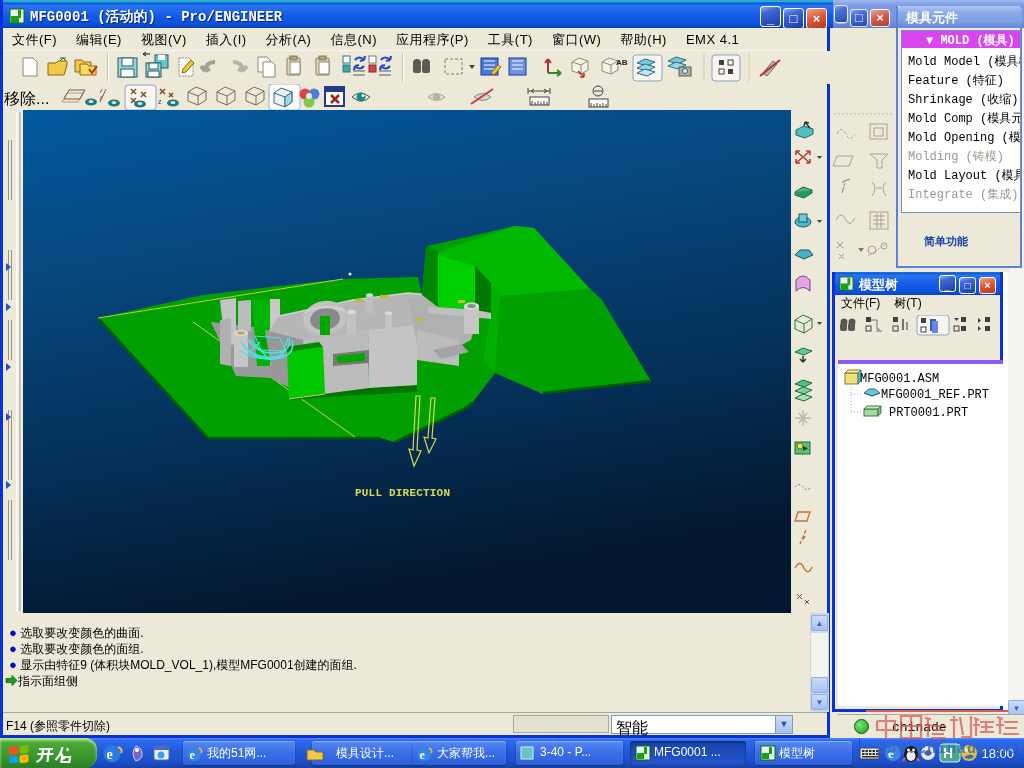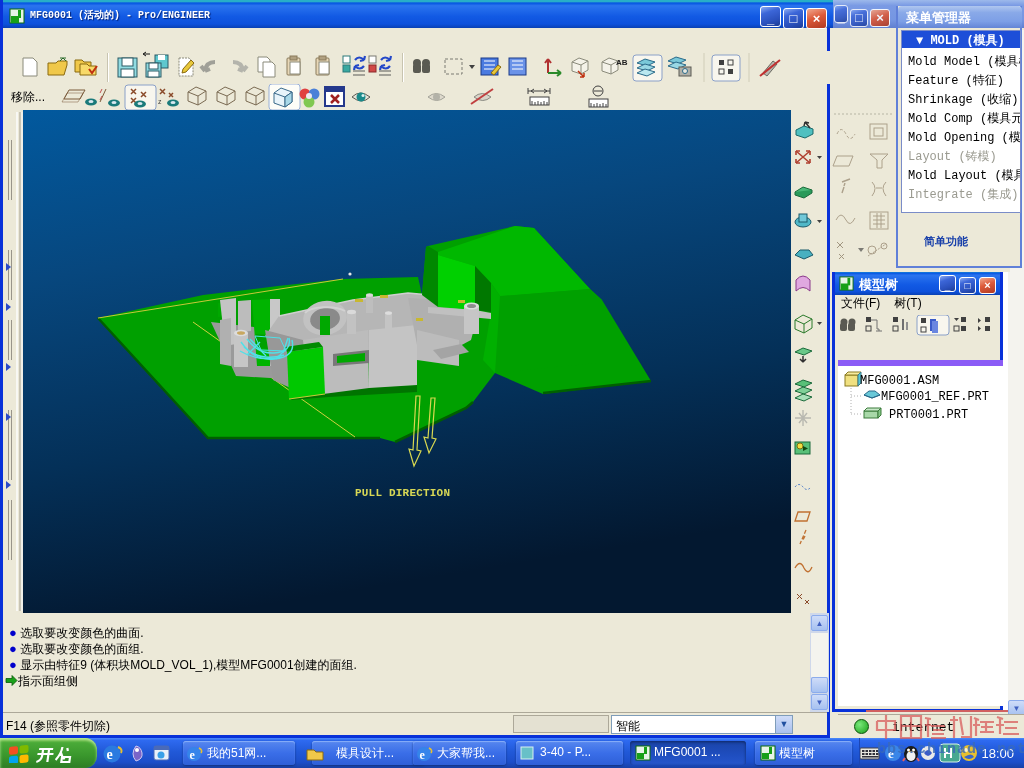--- a/index.html
+++ b/index.html
@@ -13,50 +13,50 @@
 .btn-max{background:linear-gradient(160deg,#8cacf2 0%,#3c66d8 30%,#2a50bc 70%,#1c3c94 100%)}
 .btn-close{background:linear-gradient(160deg,#f0a88e 0%,#dd5a3a 45%,#b03a22 100%)}
 .bi{color:#fff;font-weight:bold;font-size:13px;line-height:19px;text-align:center;display:block}
 #bgwhite{left:70px;top:30px;width:126px;height:682px;background:#fff}
 #bgscroll{left:178px;top:30px;width:18px;height:682px;background:#f4f3ee}
 #internetbar{left:8px;top:714px;width:188px;height:26px;background:#ece9d8;border-top:1px solid #aca899}
 
 #frontwin{left:0;top:0;width:830px;height:738px;background:#ece9d8;z-index:10;border-left:3px solid #0831d9;border-right:3px solid #0831d9;border-bottom:3px solid #0831d9}
 #titlebar{left:0;top:0;width:830px;height:28px;border-top:2px solid #28aec8;background:linear-gradient(180deg,#1881d4 0%,#0a5ae4 6%,#2b74ef 14%,#125ae4 55%,#0d51dc 85%,#0941b4 100%)}
 #title-ic{left:6px;top:6px;width:16px;height:16px}
-#title-tx{left:27px;top:6px;color:#fff;font-family:"Liberation Mono",monospace;font-weight:bold;font-size:10px;letter-spacing:0px;text-shadow:1px 1px 1px #00227a}
+#title-tx{left:27px;top:6px;color:#fff;font-family:"Liberation Mono",monospace;font-weight:bold;font-size:14px;letter-spacing:0px;text-shadow:1px 1px 1px #00227a}
 #wbtns{right:6px;top:4px}
 #menubar{left:0;top:28px;width:824px;height:23px;background:#ece9d8;font-size:13px;color:#000;border-bottom:1px solid #f6f5f0}
 .mi{display:inline-block;margin:3px 10px 0 9px;letter-spacing:0.5px}
 #toolbar1{left:0;top:51px;width:976px;height:33px;background:#ece9d8}
 #toolbar2{left:0;top:84px;width:824px;height:26px;background:#ece9d8}
 
 #leftstrip{left:0;top:110px;width:20px;height:503px;background:#ece9d8}
 #viewport{left:20px;top:110px;width:768px;height:503px}
 #righttools{left:788px;top:110px;width:36px;height:503px;background:#ece9d8}
 
 #msgarea{left:0;top:613px;width:805px;height:99px;background:#ece9d8;font-size:12px;color:#000}
 .msgline{position:absolute;left:6px;white-space:nowrap}
 .bullet{color:#0000cc;font-size:13px}
 #msgscroll{left:807px;top:613px;width:19px;height:99px;background:#cfd8ea}
 #statusbar{left:0;top:712px;width:824px;height:23px;background:#ece9d8;border-top:1px solid #aca899;font-size:12px}
 
 #menumgr{left:896px;top:6px;width:126px;height:262px;background:#ece9d8;z-index:20;border:2px solid #6080d8;border-top:0}
 #mmtitle{left:0;top:0;width:124px;height:22px;background:linear-gradient(180deg,#b0c7ef 0%,#89a9e8 30%,#7d9fe6 70%,#6485d6 100%);border-radius:4px 4px 0 0;color:#fff;font-weight:bold;font-size:13px;padding:3px 0 0 8px}
 #mmlist{left:3px;top:24px;width:120px;height:183px;background:#fff;border:1px solid #7a8cc8}
-#mmhead{left:0;top:0;width:118px;height:17px;background:#1d4ed8;color:#fff;font-family:"Liberation Mono",monospace;font-weight:bold;font-size:12px;padding:1px 0 0 14px;white-space:nowrap;overflow:hidden}
+#mmhead{left:0;top:0;width:118px;height:17px;background:#d946ef;color:#fff;font-family:"Liberation Mono",monospace;font-weight:bold;font-size:12px;padding:1px 0 0 24px;white-space:nowrap;overflow:hidden}
 .mmitem{position:absolute;left:6px;font-family:"Liberation Mono",monospace;font-size:12px;color:#000;white-space:nowrap;width:112px;overflow:hidden}
 .mmgray{color:#9a9a90}
 #mmfunc{left:26px;top:228px;color:#1a41aa;font-size:11px;font-weight:bold}
 
 #mtree{left:832px;top:272px;width:171px;height:440px;background:#ece9d8;z-index:30;border-left:3px solid #0831d9;border-right:3px solid #0831d9;border-bottom:3px solid #0831d9}
 #mttitle{left:0;top:0;width:165px;height:23px;background:linear-gradient(180deg,#1881d4 0%,#0a5ae4 6%,#2b74ef 14%,#125ae4 55%,#0d51dc 85%,#0941b4 100%);color:#fff;font-weight:bold;font-size:13px}
 #mtmenu{left:0;top:23px;width:165px;height:20px;font-size:12px}
 #mttools{left:0;top:43px;width:165px;height:30px}
-#mtwhite{left:3px;top:88px;width:165px;height:346px;background:#fff;border-top:6px solid #8b5cf6}
+#mtwhite{left:3px;top:88px;width:165px;height:346px;background:#fff;border-top:4px solid #8b5cf6}
 .ti{position:absolute;font-family:"Liberation Mono",monospace;font-size:12px;white-space:nowrap}
 
 #taskbar{left:0;top:738px;width:1024px;height:30px;background:linear-gradient(180deg,#4b8af9 0%,#2e6af0 8%,#2159d8 45%,#1c4eca 80%,#1941a5 100%);z-index:40}
 #startbtn{left:0;top:0;width:97px;height:30px;background:linear-gradient(180deg,#7ec34c 0%,#4aaa38 15%,#39962c 60%,#2d7d24 100%);border-radius:0 12px 12px 0;box-shadow:inset 0 2px 3px #b8e898}
 .taskbtn{position:absolute;top:3px;height:24px;background:linear-gradient(180deg,#5787ef 0%,#3a6ee8 50%,#2e5fd8 100%);border-radius:3px;box-shadow:inset 0 1px 1px #8ab0f8,0 1px 2px #12337e;color:#fff;font-size:12px;padding:4px 4px 0 24px;white-space:nowrap;overflow:hidden}
 .taskdown{background:linear-gradient(180deg,#1a44a8 0%,#1f4ec0 60%,#2656cc 100%);box-shadow:inset 0 1px 3px #0e2660}
 #tray{right:0;top:0;width:165px;height:30px;background:linear-gradient(180deg,#4b8af9 0%,#2e6af0 8%,#2159d8 45%,#1c4eca 80%,#1941a5 100%);border-left:1px solid #1c46b4}
 #clock{right:10px;top:8px;color:#fff;font-size:13px}
 
 #wm{z-index:50}
@@ -94,36 +94,39 @@
       <path d="M5,130 l6,6 m0,-6 l-6,6 M7,142 l5,5 m0,-5 l-5,5" stroke="#7a6a52"></path>
       <circle cx="40" cy="138" r="4"></circle>
         <circle cx="52" cy="134" r="3"></circle>
         <path d="M36,144 l18,-12" stroke-dasharray="2,1"></path>
     </g>
     <path d="M26,136 l6,0 l-3,4 z" fill="#404040"></path>
   </svg>
   <div class="abs" style="left:40px;top:255px;width:140px;height:17px;background:#ece9d8"></div>
   <div class="abs" id="internetbar">
     <div class="abs" style="left:16px;top:4px;width:15px;height:15px;border-radius:50%;background:radial-gradient(circle at 35% 35%,#7ae87a,#18a018);border:1px solid #0a520a"></div>
-    <div class="abs" style="left:54px;top:5px;font-family:'Liberation Mono',monospace;font-size:13px">internet</div>
+    <div class="abs" style="left:54px;top:5px;font-family:'Liberation Mono',monospace;font-size:13px">chinade</div>
   </div>
 </div>
 
 <div class="abs" id="frontwin">
   <div class="abs" id="titlebar">
     <svg class="abs" id="title-ic" viewBox="0 0 16 16">
         <rect x="1" y="1" width="14" height="14" fill="#e8f4e8" stroke="#0a6a0a"></rect>
         <rect x="2" y="8" width="8" height="7" fill="#18a018"></rect>
         <rect x="9" y="2" width="3" height="8" fill="#18a018"></rect>
       </svg>
     <div class="abs" id="title-tx">MFG0001 (活动的) - Pro/ENGINEER</div>
     <div class="abs" id="wbtns">
       <span class="xpbtn btn-min"><span class="bi" style="line-height:24px">_</span></span><span class="xpbtn btn-max" style="margin-left:2px"><span class="bi">□</span></span><span class="xpbtn btn-close" style="margin-left:2px"><span class="bi">×</span></span>
     </div>
   </div>
+  <div class="abs" id="menubar">
+    <span class="mi">文件(F)</span><span class="mi">编辑(E)</span><span class="mi">视图(V)</span><span class="mi">插入(I)</span><span class="mi">分析(A)</span><span class="mi">信息(N)</span><span class="mi">应用程序(P)</span><span class="mi">工具(T)</span><span class="mi">窗口(W)</span><span class="mi">帮助(H)</span><span class="mi">EMX 4.1</span>
+  </div>
   <div class="abs" id="toolbar1"><svg width="824" height="33">
     <rect x="104" y="2" width="1" height="29" fill="#c8c4b0"></rect>
         <rect x="105" y="2" width="1" height="29" fill="#fff"></rect>
     <rect x="399" y="2" width="1" height="29" fill="#c8c4b0"></rect>
         <rect x="400" y="2" width="1" height="29" fill="#fff"></rect>
     <g stroke="#8a8a7a" fill="#fff" stroke-width="1">
       <path d="M20,7 h10 l4,4 v14 h-14 z"></path>
       <path d="M176,7 h10 l4,4 v14 h-14 z" stroke-dasharray="2,1"></path>
       <path d="M255,6 h9 l3,3 v12 h-12 z"></path>
           <path d="M260,11 h9 l3,3 v12 h-12 z"></path>
@@ -210,21 +213,21 @@
       <rect x="716" y="18" width="5" height="5" fill="none" stroke="#404040"></rect>
           <rect x="725" y="18" width="5" height="5"></rect>
     </g>
     <rect x="745" y="2" width="2" height="29" fill="#dedbc8"></rect>
     <g>
       <path d="M760,22 l10,-12 l4,3 l-10,12 z" fill="#b8b8b0" stroke="#6a6a62"></path>
       <path d="M757,25 l20,-16" stroke="#c03030" stroke-width="2"></path>
     </g>
   </svg></div>
   <div class="abs" id="toolbar2">
-    <div class="abs" style="left:8px;top:5px;font-size:12px">移除...</div>
+    <div class="abs" style="left:1px;top:5px;font-size:16px">移除...</div>
     <svg class="abs" style="left:0;top:0" width="824" height="26">
     <g stroke="#7a5a3a" fill="none">
       <path d="M66,6 l16,0 l-5,9 l-16,0 z"></path>
           <path d="M64,9 l16,0 l-5,9 l-16,0 z" opacity="0.5"></path>
     </g>
     <path d="M103,5 l-6,13" stroke="#7a5a3a"></path>
         <path d="M99,5 l-2,4 m2,3 l-2,4" stroke="#c05050"></path>
     <rect x="122" y="1" width="31" height="25" rx="3" fill="#f8f6ee" stroke="#8aa0c8"></rect>
     <g stroke="#8a4a2a" stroke-width="1.5" fill="none">
       <path d="M128,5 l5,5 m0,-5 l-5,5"></path>
@@ -485,38 +488,38 @@
     <div class="abs" style="left:1px;top:20px;width:17px;height:44px;background:#f4f4ee"></div>
     <div class="abs" style="left:1px;top:64px;width:17px;height:16px;background:linear-gradient(180deg,#cfdcf8,#a6c1f0);border:1px solid #8cacec;border-radius:2px"></div>
     <div class="abs" style="left:1px;top:81px;width:17px;height:16px;background:linear-gradient(180deg,#cfdcf8,#a6c1f0);border:1px solid #8cacec;border-radius:2px">
         <span style="display:block;text-align:center;color:#4060c0;font-size:8px;line-height:15px">▼</span>
       </div>
   </div>
   <div class="abs" id="statusbar">
     <div class="abs" style="left:3px;top:5px">F14 (参照零件切除)</div>
     <div class="abs" style="left:510px;top:2px;width:96px;height:18px;background:#e4e1d2;border:1px solid #aca899"></div>
     <div class="abs" style="left:608px;top:2px;width:182px;height:19px;background:#fff;border:1px solid #7f9db9">
-      <div class="abs" style="left:4px;top:2px;font-size:12px">智能</div>
+      <div class="abs" style="left:4px;top:2px;font-size:16px">智能</div>
       <div class="abs" style="right:0;top:0;width:17px;height:17px;background:linear-gradient(180deg,#cfdcf8,#a8c0ee);border-left:1px solid #7f9db9">
           <span style="display:block;text-align:center;color:#2050a0;font-size:9px;line-height:17px">▼</span>
         </div>
     </div>
   </div>
 </div>
 
 <div class="abs" id="menumgr">
-  <div class="abs" id="mmtitle">菜单管理器</div>
+  <div class="abs" id="mmtitle">模具元件</div>
   <div class="abs" id="mmlist">
     <div class="abs" id="mmhead">▼ MOLD (模具)</div>
     <div class="mmitem" style="top:22px">Mold Model (模具模型</div>
     <div class="mmitem" style="top:41px">Feature (特征)</div>
     <div class="mmitem" style="top:60px">Shrinkage (收缩)</div>
     <div class="mmitem" style="top:79px">Mold Comp (模具元件</div>
     <div class="mmitem" style="top:98px">Mold Opening (模具退</div>
-    <div class="mmitem mmgray" style="top:117px">Layout (铸模)</div>
+    <div class="mmitem mmgray" style="top:117px">Molding (铸模)</div>
     <div class="mmitem" style="top:136px">Mold Layout (模具布</div>
     <div class="mmitem mmgray" style="top:155px">Integrate (集成)</div>
   </div>
   <div class="abs" id="mmfunc">简单功能</div>
 </div>
 
 <div class="abs" id="mtree">
   <div class="abs" id="mttitle">
     <svg class="abs" style="left:4px;top:4px;width:15px;height:15px" viewBox="0 0 16 16">
         <rect x="1" y="1" width="14" height="14" fill="#e8f4e8" stroke="#0a6a0a"></rect>

